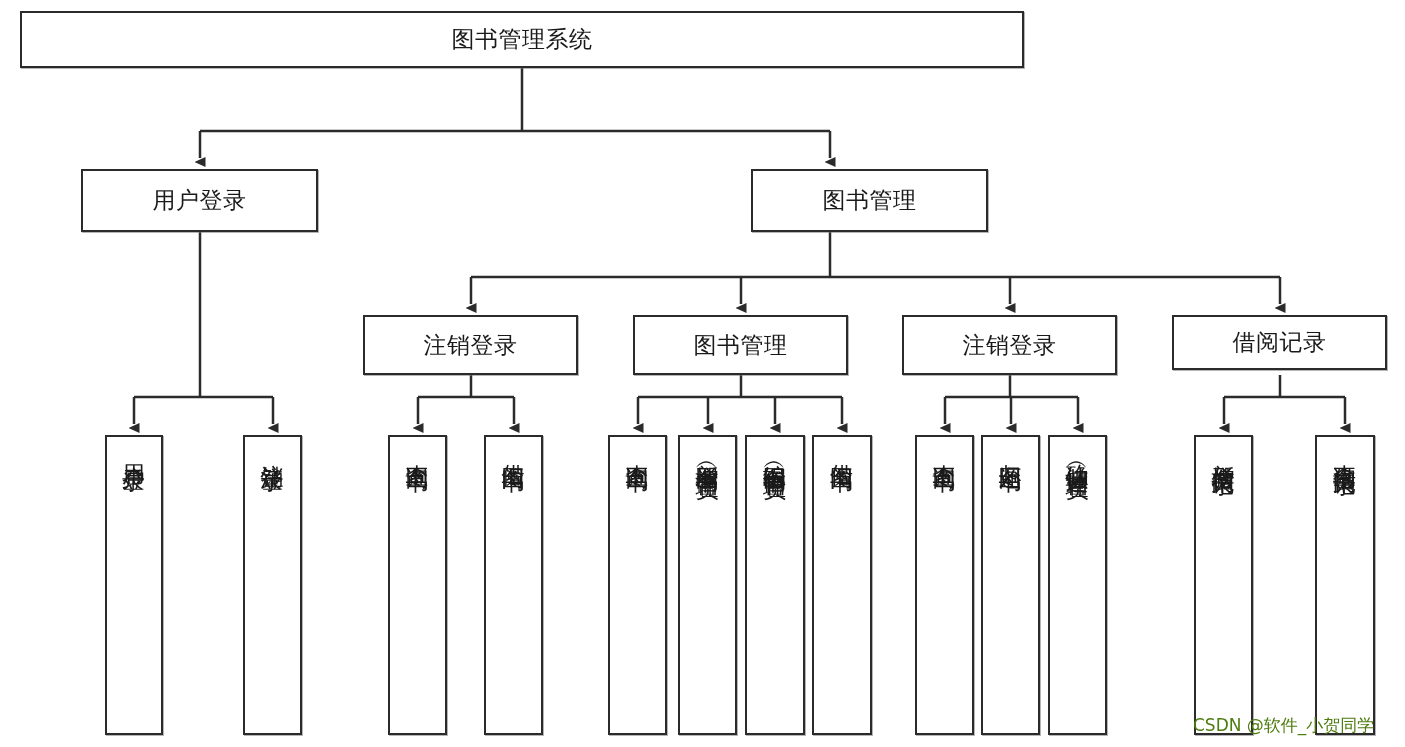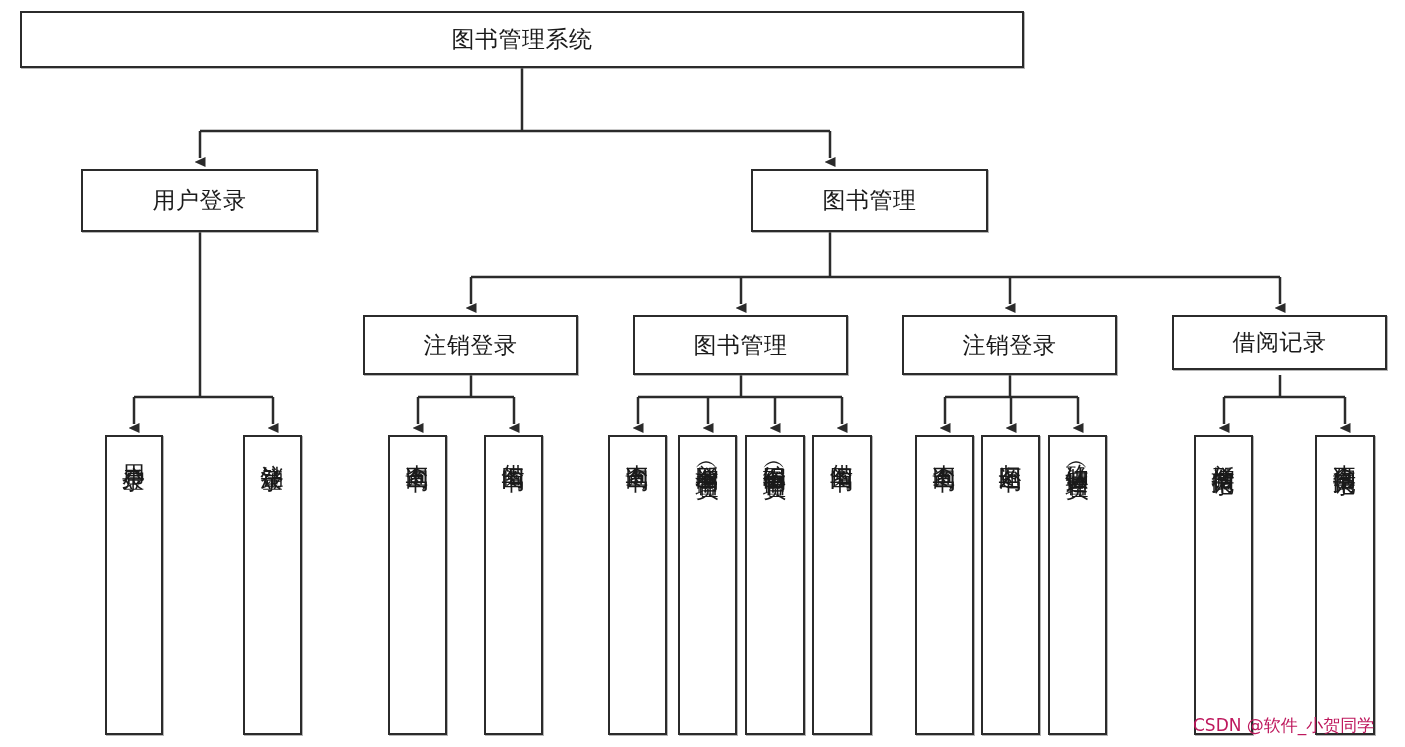--- a/index.html
+++ b/index.html
@@ -52,21 +52,21 @@
     text-orientation: upright;
     font-size: 23px;
     letter-spacing: 2px;
     white-space: nowrap;
   }
   #watermark {
     position: absolute;
     left: 1193px;
     top: 714px;
     font-size: 17px;
-    color: #be185d;
+    color: #4d7c0f;
     white-space: nowrap;
     z-index: 5;
     font-family: "DejaVu Sans", "Liberation Sans", sans-serif;
   }
 </style>
 </head>
 <body>
 
 <div id="canvas">
 

